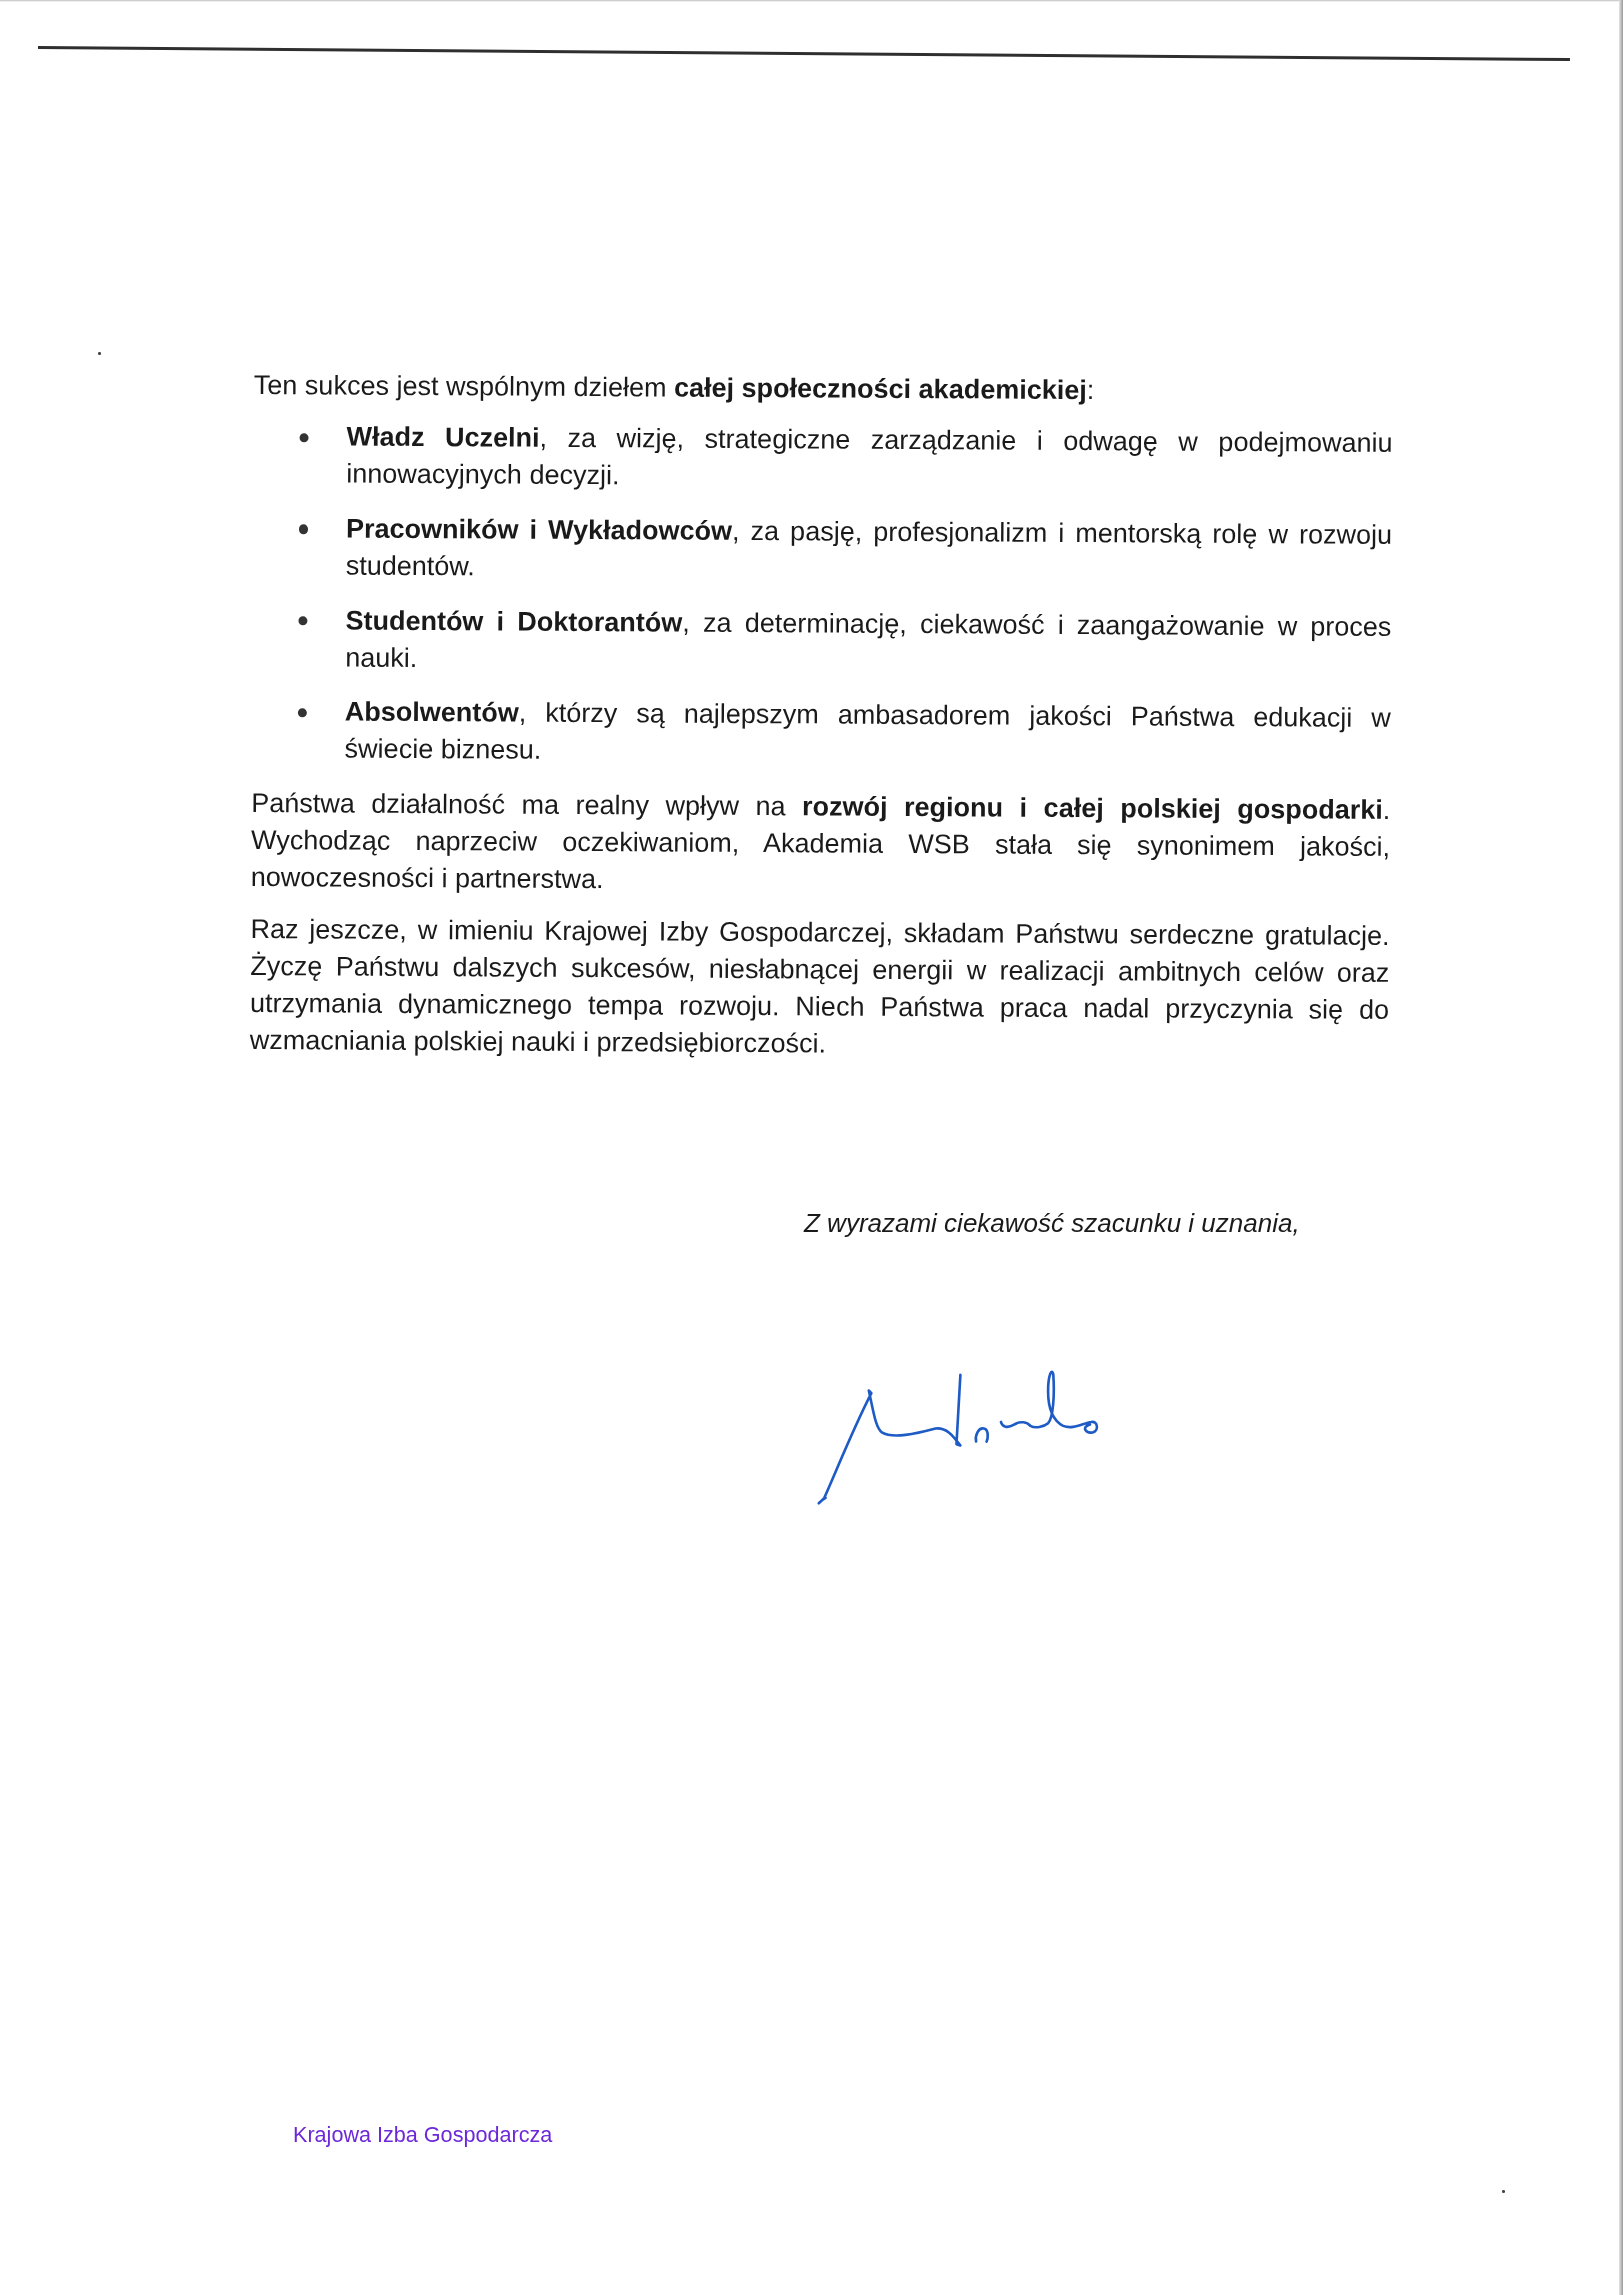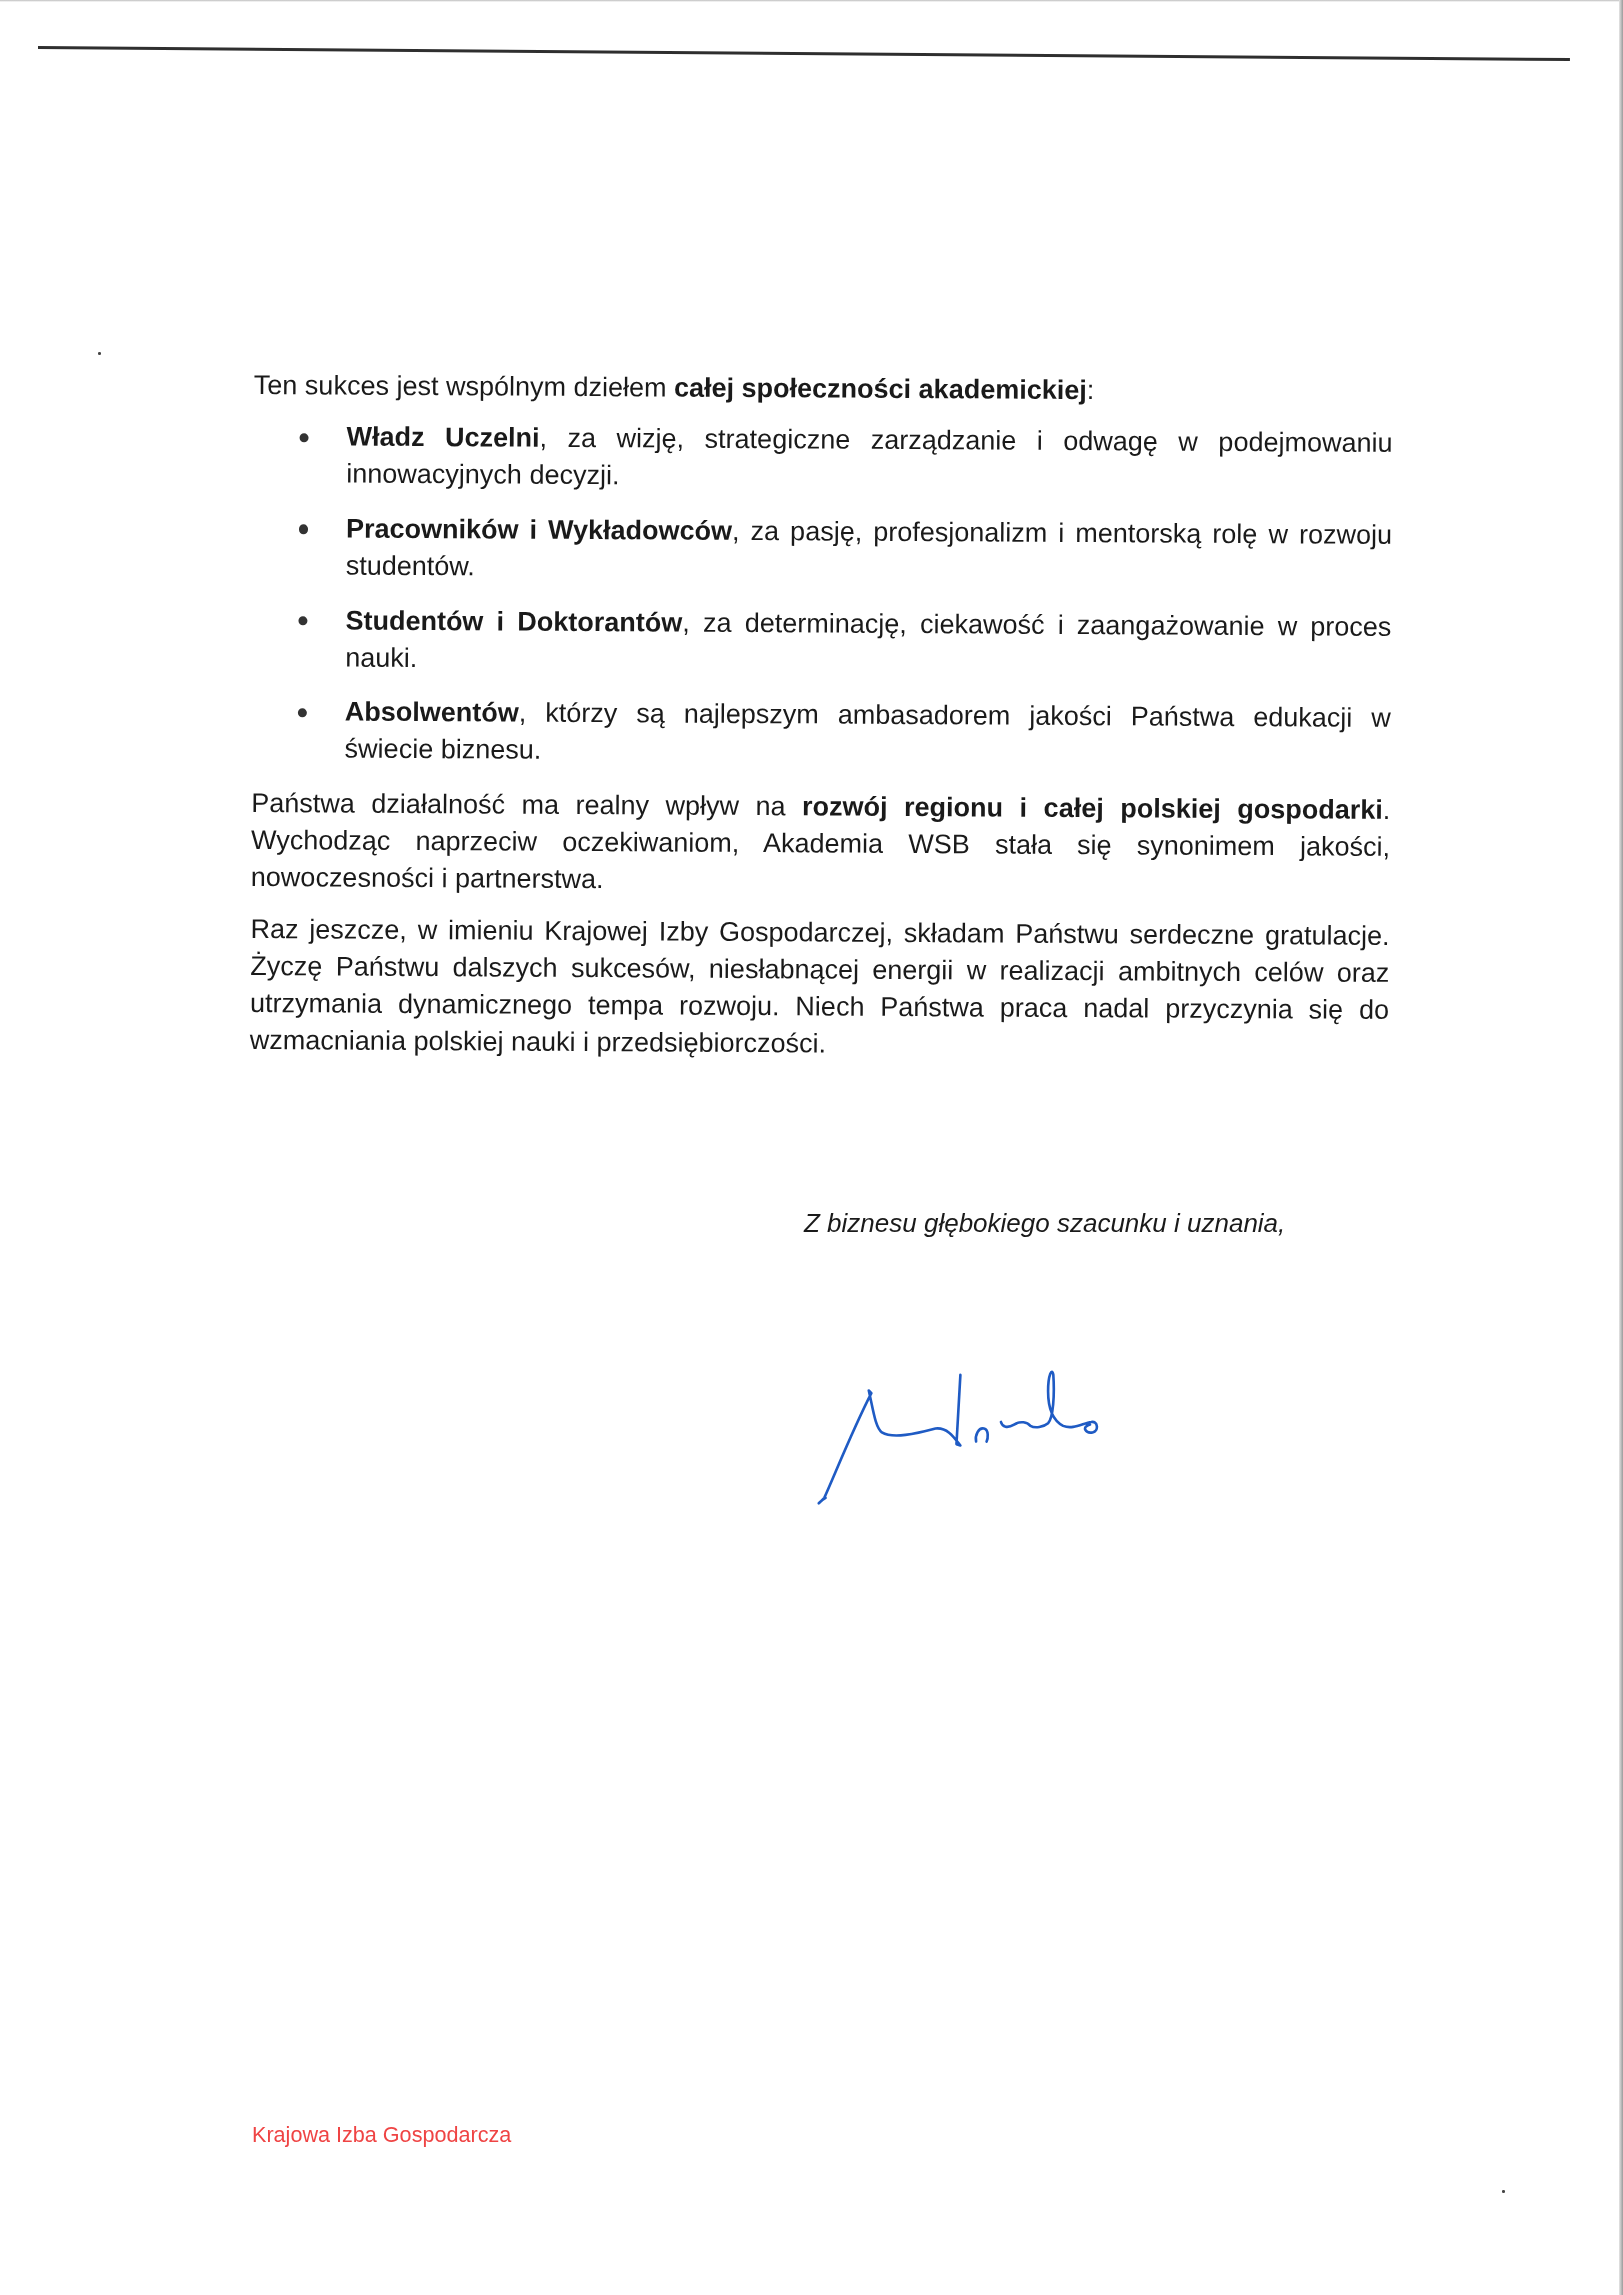--- a/index.html
+++ b/index.html
@@ -100,21 +100,22 @@
     }
     .footer {
       position: absolute;
       left: 252px;
       top: 2118px;
       font-size: 21.6px;
       line-height: 33px;
       color: #8a8a8a;
     }
     .footer-org {
-      color: #ef4444;
+      color: #6d28d9;
+      margin-left: 41px;
     }
     .speck {
       position: absolute;
       background: #444;
       border-radius: 50%;
     }
   </style>
 </head>
 <body>
 
@@ -141,21 +142,21 @@
     <li class="bullet-item">
       <span class="bullet-dot"></span><b>Absolwentów</b><span>, którzy są najlepszym ambasadorem jakości Państwa edukacji w świecie biznesu.</span>
     </li>
   </ul>
 
   <p class="para"><span>Państwa działalność ma realny wpływ na </span><b>rozwój regionu i całej polskiej gospodarki</b><span>. Wychodząc naprzeciw oczekiwaniom, Akademia WSB stała się synonimem jakości, nowoczesności i partnerstwa.</span></p>
 
   <p class="para">Raz jeszcze, w imieniu Krajowej Izby Gospodarczej, składam Państwu serdeczne gratulacje. Życzę Państwu dalszych sukcesów, niesłabnącej energii w realizacji ambitnych celów oraz utrzymania dynamicznego tempa rozwoju. Niech Państwa praca nadal przyczynia się do wzmacniania polskiej nauki i przedsiębiorczości.</p>
 </div>
 
-<div class="closing">Z biznesu głębokiego szacunku i uznania,</div>
+<div class="closing">Z wyrazami ciekawość szacunku i uznania,</div>
 
 <svg class="signature" viewBox="0 0 900 330" xmlns="http://www.w3.org/2000/svg">
   <g fill="none" stroke="#1f5bc4" stroke-width="4" stroke-linecap="round" stroke-linejoin="round">
     <path d="M62,258 C55,262 50,268 52,266 L60,258 C75,225 105,150 132,98 L128,94 C135,125 138,150 148,158 C165,168 200,160 230,152 C248,150 258,165 268,178 L262,176 L268,70"></path>
     <path d="M292,172 C290,162 296,150 304,152 C312,154 310,168 308,172"></path>
     <path d="M330,142 C332,150 340,152 350,146 C360,140 370,142 375,148 C382,152 395,150 402,144 C410,136 412,100 410,70 C408,58 402,70 402,95 C402,125 410,140 425,148 C440,154 455,144 468,142 C478,140 480,156 470,158 C460,160 452,150 466,146"></path>
   </g>
 </svg>
 
 <div class="footer">

